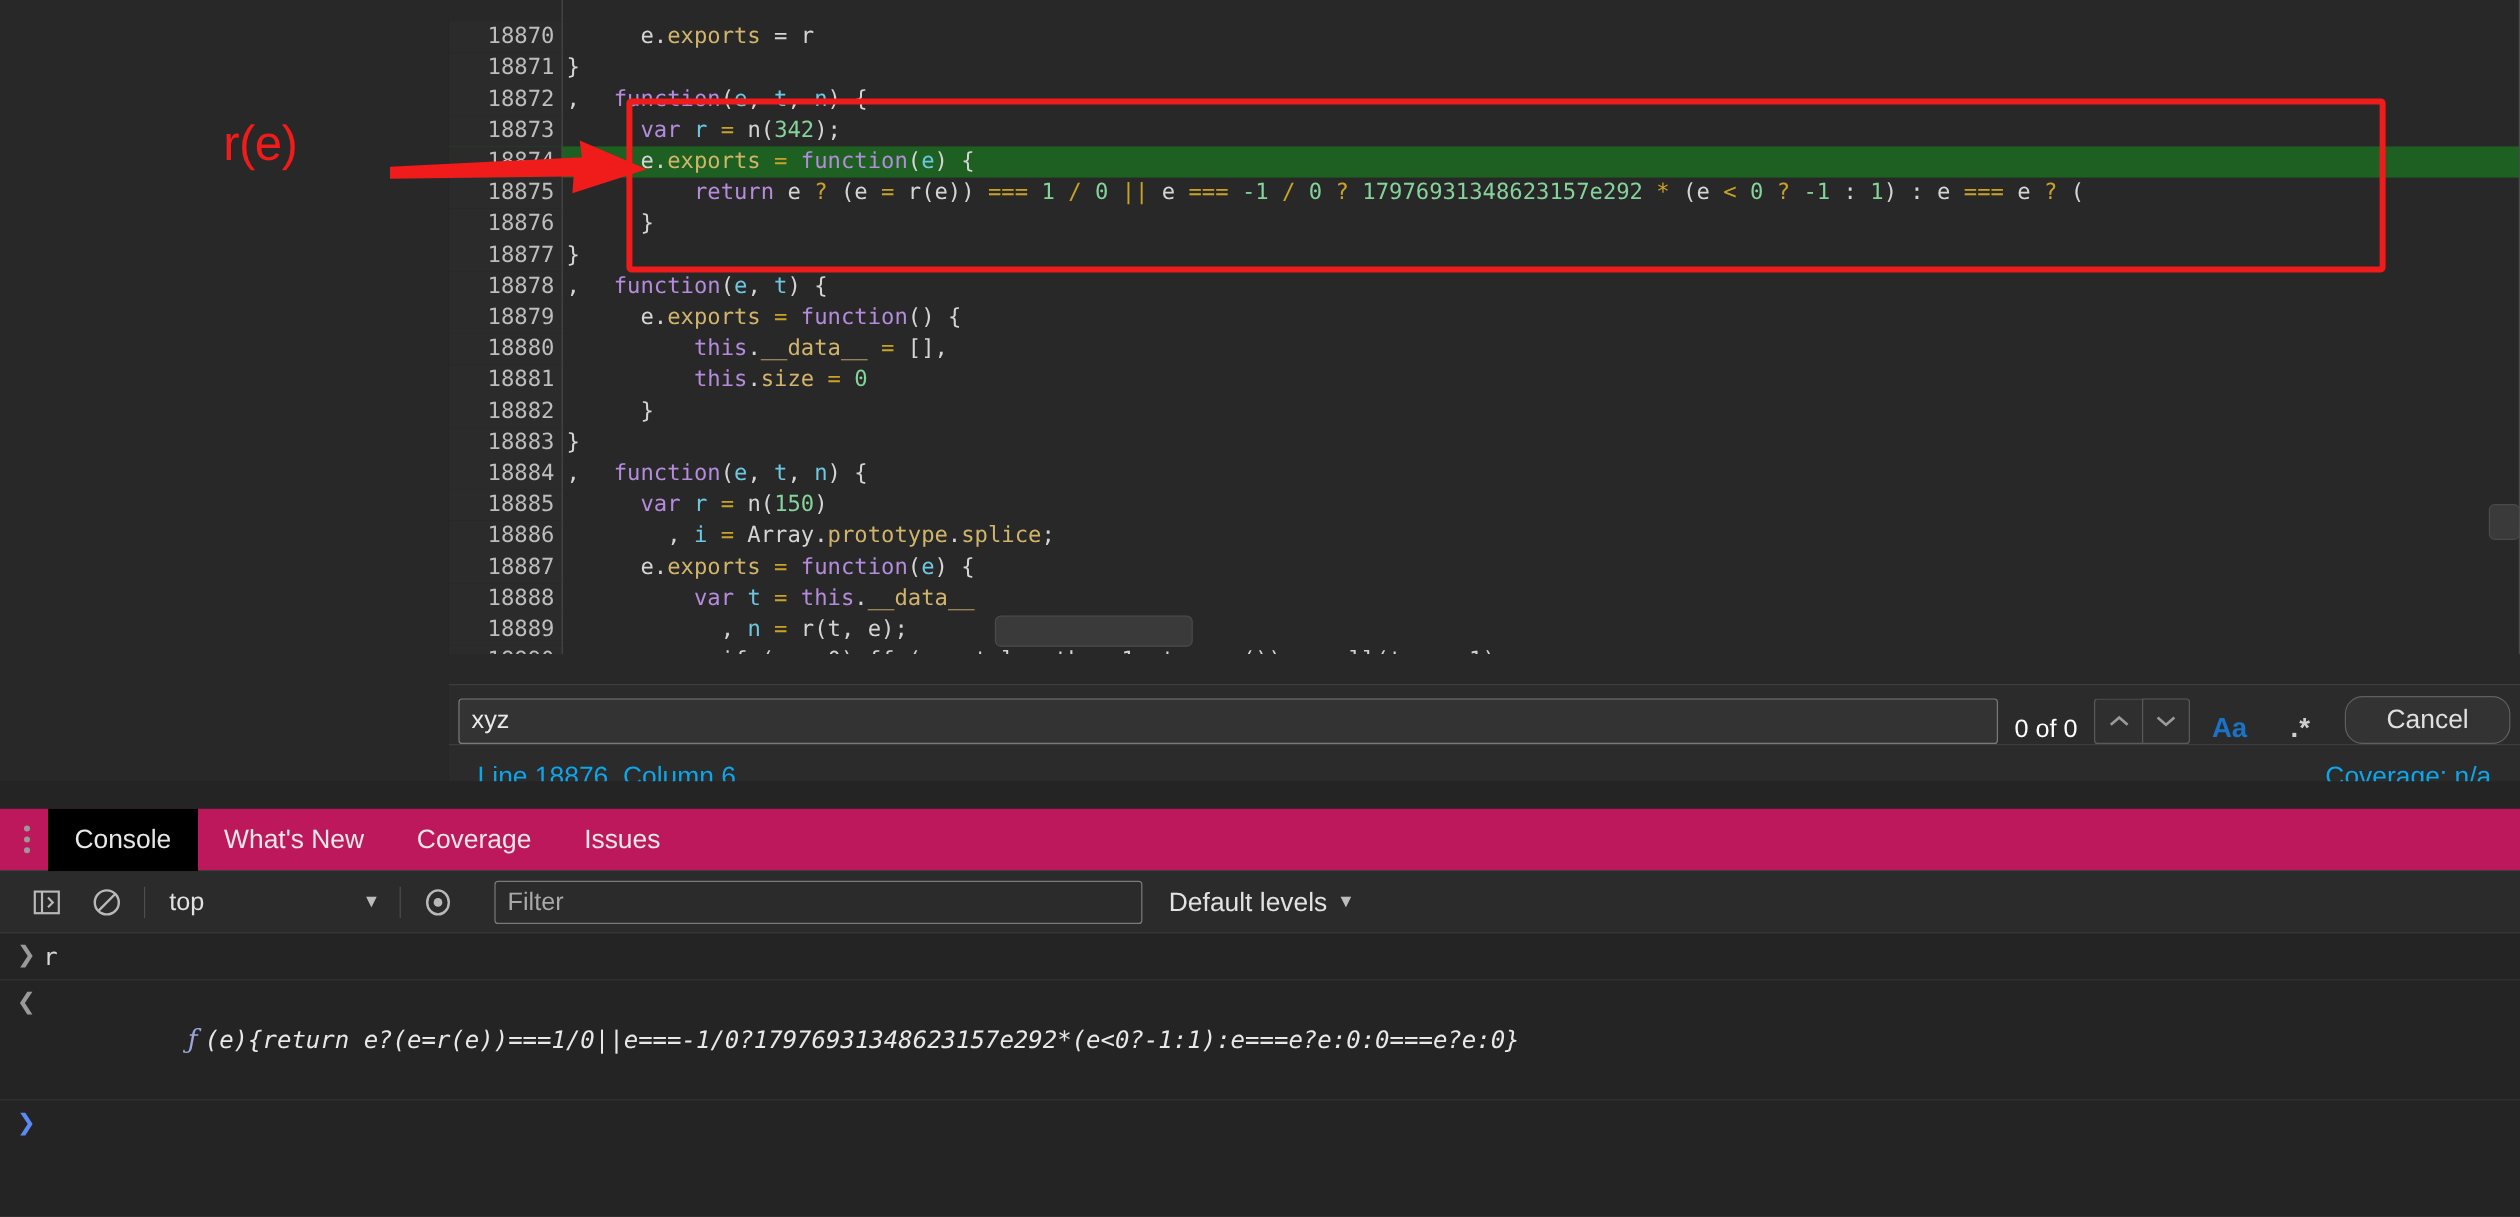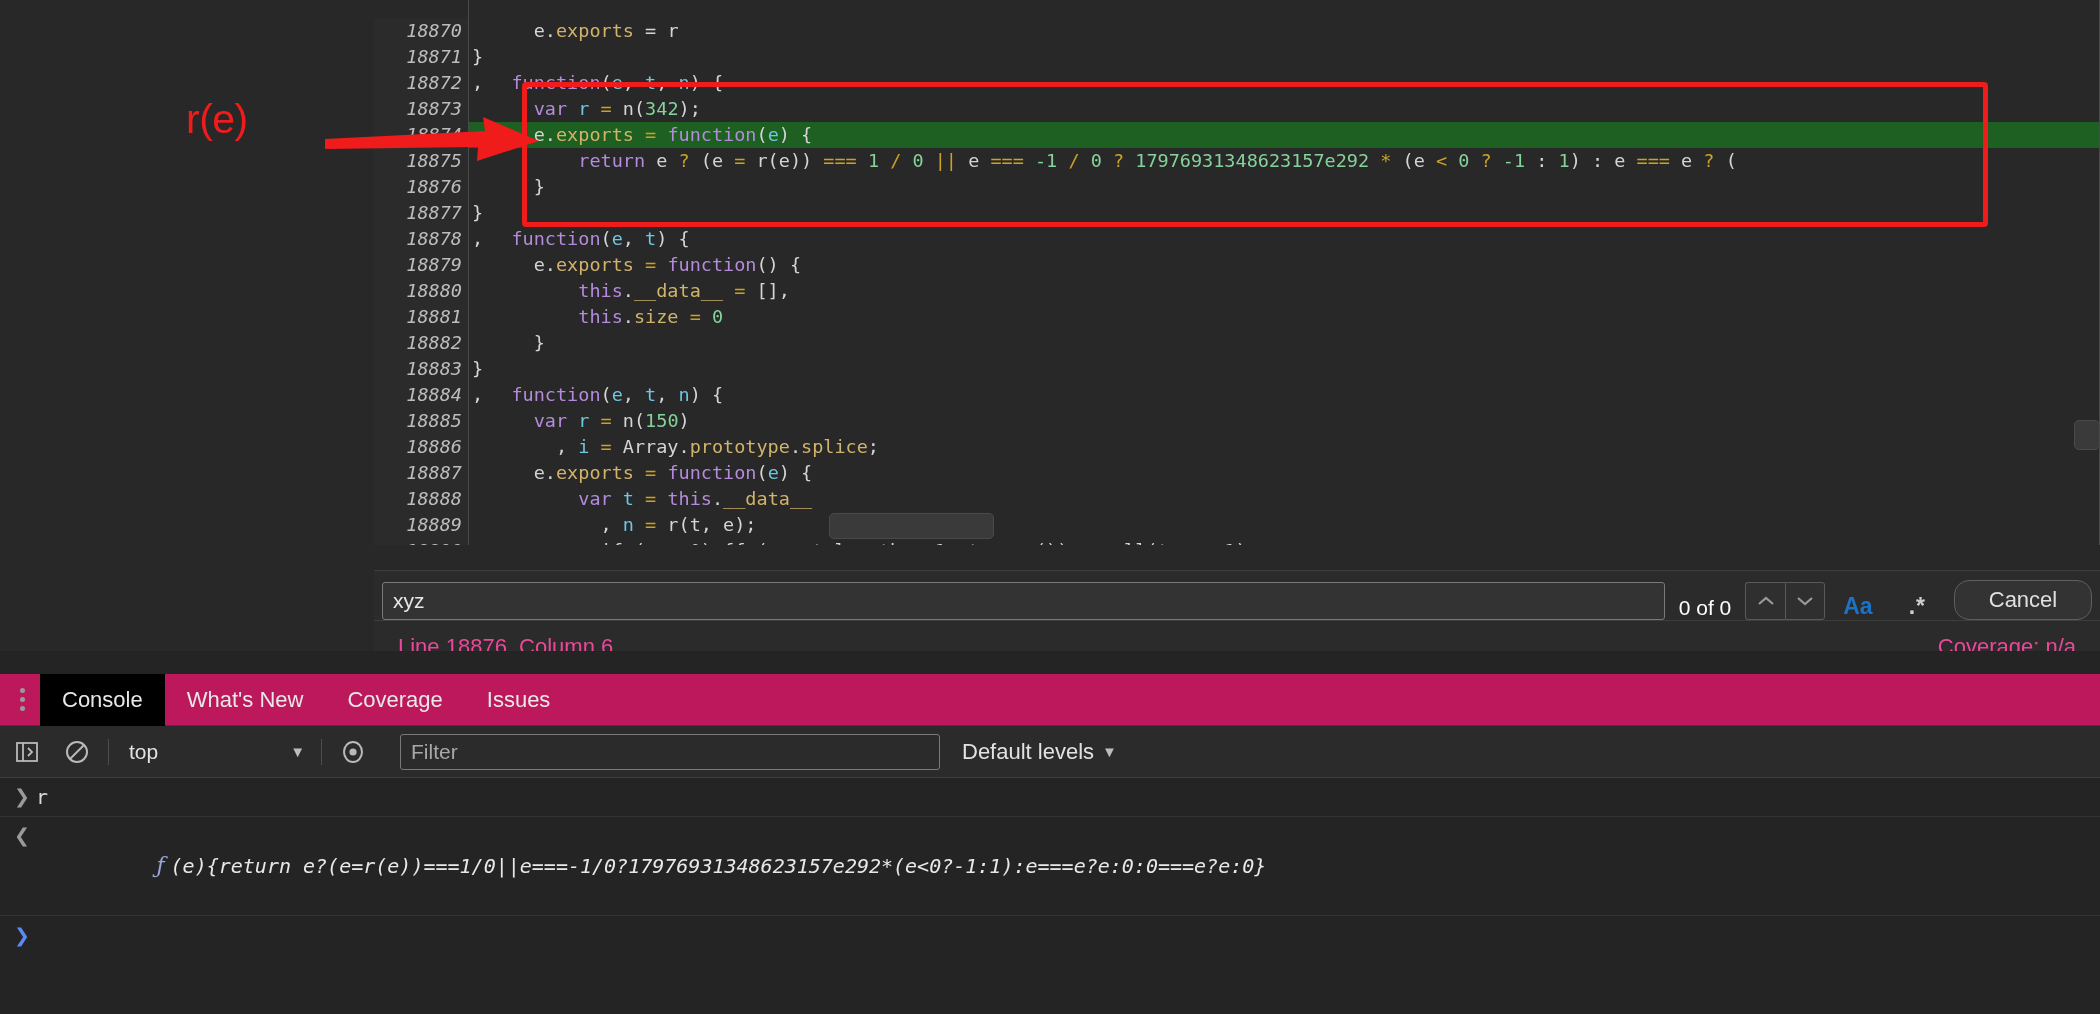--- a/index.html
+++ b/index.html
@@ -60,21 +60,20 @@
   .row.hl { background: #1d6021; }
   .ln {
     display: inline-block;
     width: 94px;
     text-align: right;
     color: #bdbdbd;
     padding-right: 6px;
     font-size: 18.5px;
     font-family: "DejaVu Sans Mono", "Liberation Mono", monospace;
     background: #2b2b2b;
-    font-style: italic;
   }
   .row.hl .ln { background: #2b2b2b; }
   .gut {
     display: inline-block;
     width: 10px;
     color: #d6d6d6;
     border-left: 1px solid #4a4a4a;
     padding-left: 3px;
   }
   .code { color: #d4d4d4; }
@@ -219,21 +218,21 @@
     top: 620px;
     width: 1726px;
     height: 53px;
     background: #2b2b2b;
     border-top: 1px solid #3d3d3d;
     border-bottom: 1px solid #3d3d3d;
     display: flex;
     align-items: center;
     justify-content: space-between;
     padding: 0 24px 0 24px;
-    color: #ec4899;
+    color: #0ea5e9;
     font-size: 22px;
   }
 
   
   .drawer {
     position: absolute;
     left: 0;
     top: 674px;
     width: 2100px;
     height: 340px;
@@ -276,21 +275,21 @@
   }
   .dtab.active { background: #000000; }
 
   .console-toolbar {
     position: relative;
     height: 52px;
     background: #2b2b2b;
     display: flex;
     align-items: center;
     border-bottom: 1px solid #3d3d3d;
-    padding-left: 2px;
+    padding-left: 14px;
   }
   .tb-icon {
     width: 34px; height: 34px;
     margin: 0 8px;
     display: flex; align-items: center; justify-content: center;
     cursor: pointer;
   }
   .tb-sep {
     width: 1px; height: 26px;
     background: #4e4e4e;

